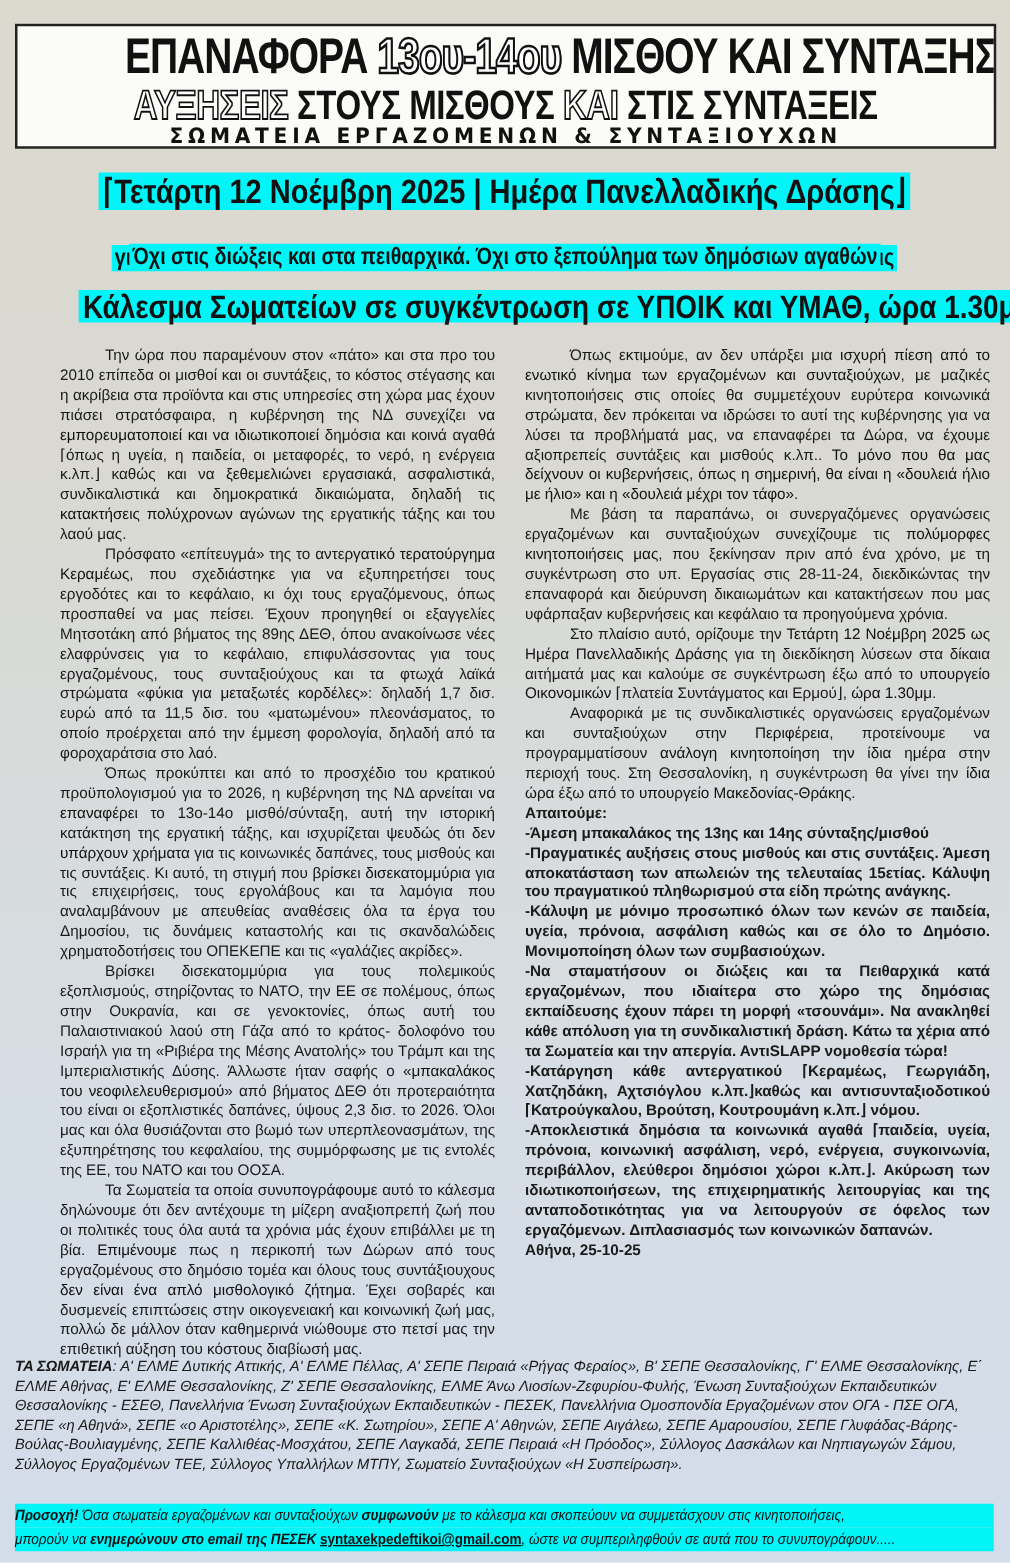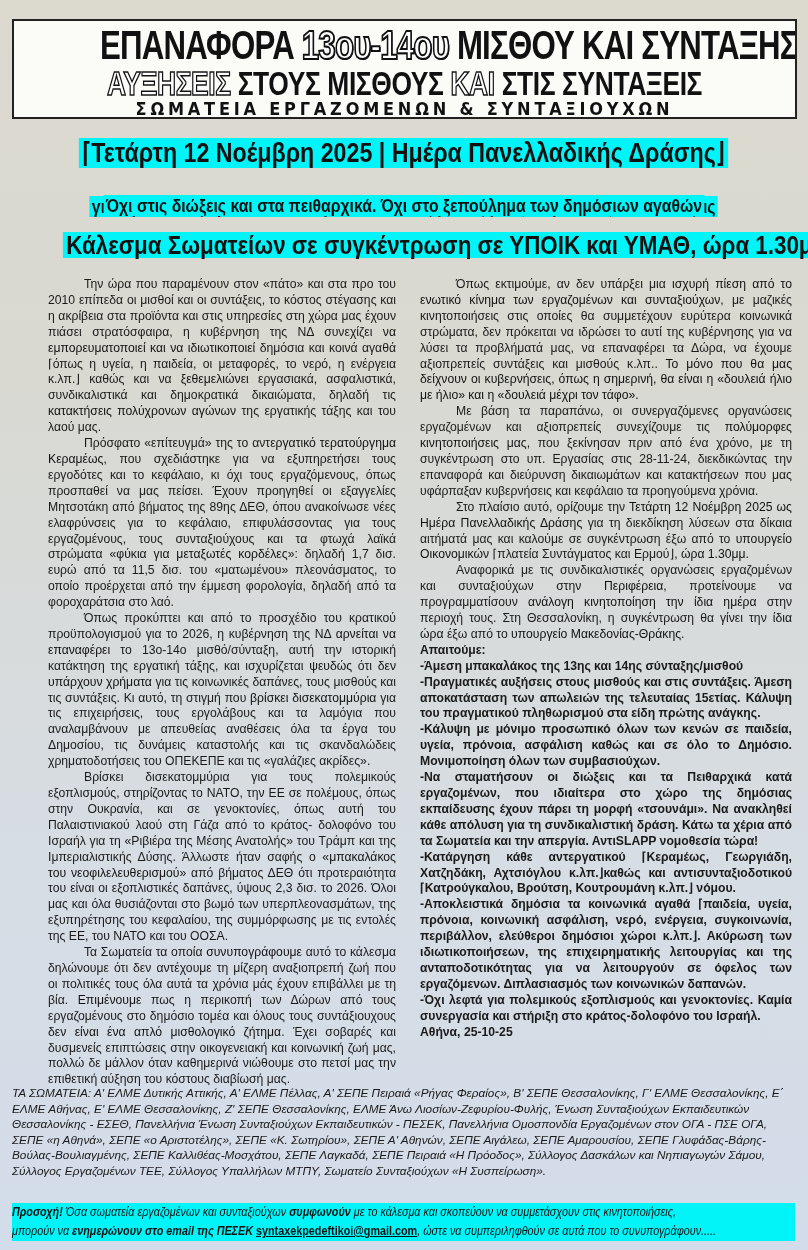--- a/index.html
+++ b/index.html
@@ -51,21 +51,21 @@
   .col p.noind { text-indent: 0; font-weight: bold; }
   .col b { font-weight: normal; color: #111; }
   .colL { left: 48px; width: 348px; }
   .colR { left: 420px; width: 372px; }
   .demands p { text-indent: 0; font-weight: bold; }
   .sign { text-align: left; }
   .unions {
     position: absolute; left: 12px; top: 1086px; width: 784px;
     font-style: italic; font-size: 11.8px; line-height: 15.6px; color: #1a1a1a;
   }
-  .unions b { font-weight: normal; }
+  .unions b { font-weight: bold; }
   .notice {
     position: absolute; left: 12px; top: 1203px; width: 784px;
     font-style: italic; font-size: 12px; line-height: 19px; text-align: justify;
   }
   .notice .line { background: #00f4f8; display: block; white-space: nowrap; transform: scaleX(0.9); transform-origin: left; width: 111%; }
   .notice b { font-weight: bold; }
   .notice a { color: #111; text-decoration: underline; font-style: normal; font-weight: bold; }
 </style>
 </head>
 <body>
@@ -106,37 +106,36 @@
   <p>
     <span>Τα Σωματεία τα οποία </span><b>συνυπογράφουμε</b><span> αυτό το κάλεσμα δηλώνουμε ότι δεν αντέχουμε τη μίζερη αναξιοπρεπή ζωή που οι πολιτικές τους όλα αυτά τα χρόνια μάς έχουν επιβάλλει με τη βία. </span><b>Επιμένουμε</b><span> πως η περικοπή των Δώρων από τους εργαζομένους στο δημόσιο τομέα και όλους τους συντάξιουχους </span><b>δεν είναι ένα απλό μισθολογικό ζήτημα</b><span>. Έχει σοβαρές και δυσμενείς επιπτώσεις στην οικογενειακή και κοινωνική ζωή μας, πολλώ δε μάλλον όταν καθημερινά νιώθουμε στο πετσί μας την επιθετική αύξηση του κόστους διαβίωσή μας.</span>
   </p>
 </div>
 
 <div class="col colR">
   <p>
     <span>Όπως εκτιμούμε, αν δεν υπάρξει μια </span><b>ισχυρή πίεση από το ενωτικό κίνημα των εργαζομένων και συνταξιούχων</b><span>, με μαζικές κινητοποιήσεις στις οποίες θα συμμετέχουν ευρύτερα κοινωνικά στρώματα, δεν πρόκειται να ιδρώσει το αυτί της κυβέρνησης για να λύσει τα προβλήματά μας, να επαναφέρει τα Δώρα, να έχουμε αξιοπρεπείς συντάξεις και μισθούς κ.λπ.. </span><b>Το μόνο που θα μας δείχνουν οι κυβερνήσεις, όπως η σημερινή, θα είναι η «δουλειά ήλιο με ήλιο» και η «δουλειά μέχρι τον τάφο».</b>
   </p>
   <p>
-    <span>Με βάση τα παραπάνω, οι συνεργαζόμενες οργανώσεις εργαζομένων και αξιοπρεπείς συνεχίζουμε τις </span><b>πολύμορφες κινητοποιήσεις μας</b><span>, που ξεκίνησαν πριν από ένα χρόνο, με τη συγκέντρωση στο υπ. Εργασίας στις 28-11-24, διεκδικώντας την επαναφορά και διεύρυνση δικαιωμάτων και κατακτήσεων που μας υφάρπαξαν κυβερνήσεις και κεφάλαιο τα προηγούμενα χρόνια.</span>
+    <span>Με βάση τα παραπάνω, οι συνεργαζόμενες οργανώσεις εργαζομένων και συνταξιούχων συνεχίζουμε τις </span><b>πολύμορφες κινητοποιήσεις μας</b><span>, που ξεκίνησαν πριν από ένα χρόνο, με τη συγκέντρωση στο υπ. Εργασίας στις 28-11-24, διεκδικώντας την επαναφορά και διεύρυνση δικαιωμάτων και κατακτήσεων που μας υφάρπαξαν κυβερνήσεις και κεφάλαιο τα προηγούμενα χρόνια.</span>
   </p>
   <p>
     <span>Στο πλαίσιο αυτό, ορίζουμε την </span><b>Τετάρτη 12 Νοέμβρη 2025 ως Ημέρα Πανελλαδικής Δράσης</b><span> για τη διεκδίκηση λύσεων στα δίκαια αιτήματά μας και καλούμε σε συγκέντρωση έξω από το </span><b>υπουργείο Οικονομικών</b><span> ⌈πλατεία Συντάγματος και Ερμού⌋, </span><b>ώρα 1.30μμ</b><span>.</span>
   </p>
   <p>
     <span>Αναφορικά με τις συνδικαλιστικές οργανώσεις εργαζομένων και συνταξιούχων στην </span><b>Περιφέρεια</b><span>, προτείνουμε να προγραμματίσουν </span><b>ανάλογη κινητοποίηση την ίδια ημέρα</b><span> στην περιοχή τους. Στη Θεσσαλονίκη, η συγκέντρωση θα γίνει την </span><b>ίδια ώρα</b><span> έξω από το </span><b>υπουργείο Μακεδονίας-Θράκης</b><span>.</span>
   </p>
   <p class="noind">Απαιτούμε:</p>
   <div class="demands">
     <p>-Άμεση μπακαλάκος της 13ης και 14ης σύνταξης/μισθού</p>
     <p>-Πραγματικές αυξήσεις στους μισθούς και στις συντάξεις. Άμεση αποκατάσταση των απωλειών της τελευταίας 15ετίας. Κάλυψη του πραγματικού πληθωρισμού στα είδη πρώτης ανάγκης.</p>
     <p>-Κάλυψη με μόνιμο προσωπικό όλων των κενών σε παιδεία, υγεία, πρόνοια, ασφάλιση καθώς και σε όλο το Δημόσιο. Μονιμοποίηση όλων των συμβασιούχων.</p>
     <p>-Να σταματήσουν οι διώξεις και τα Πειθαρχικά κατά εργαζομένων, που ιδιαίτερα στο χώρο της δημόσιας εκπαίδευσης έχουν πάρει τη μορφή «τσουνάμι». Να ανακληθεί κάθε απόλυση για τη συνδικαλιστική δράση. Κάτω τα χέρια από τα Σωματεία και την απεργία. ΑντιSLAPP νομοθεσία τώρα!</p>
     <p>-Κατάργηση κάθε αντεργατικού ⌈Κεραμέως, Γεωργιάδη, Χατζηδάκη, Αχτσιόγλου κ.λπ.⌋καθώς και αντισυνταξιοδοτικού ⌈Κατρούγκαλου, Βρούτση, Κουτρουμάνη κ.λπ.⌋ νόμου.</p>
     <p>-Αποκλειστικά δημόσια τα κοινωνικά αγαθά ⌈παιδεία, υγεία, πρόνοια, κοινωνική ασφάλιση, νερό, ενέργεια, συγκοινωνία, περιβάλλον, ελεύθεροι δημόσιοι χώροι κ.λπ.⌋. Ακύρωση των ιδιωτικοποιήσεων, της επιχειρηματικής λειτουργίας και της ανταποδοτικότητας για να λειτουργούν σε όφελος των εργαζόμενων. Διπλασιασμός των κοινωνικών δαπανών.</p>
-    <p>-Όχι λεφτά για πολεμικούς εξοπλισμούς και γενοκτονίες. Καμία συνεργασία και στήριξη στο κράτος-δολοφόνο του Ισραήλ.</p>
   </div>
   <p class="noind sign">Αθήνα, 25-10-25</p>
 </div>
 
 <div class="unions">
   <b>ΤΑ ΣΩΜΑΤΕΙΑ</b><span>: Α' ΕΛΜΕ Δυτικής Αττικής, Α' ΕΛΜΕ Πέλλας, Α' ΣΕΠΕ Πειραιά «Ρήγας Φεραίος», Β' ΣΕΠΕ Θεσσαλονίκης, Γ' ΕΛΜΕ Θεσσαλονίκης, Ε΄ ΕΛΜΕ Αθήνας, Ε' ΕΛΜΕ Θεσσαλονίκης, Ζ' ΣΕΠΕ Θεσσαλονίκης, ΕΛΜΕ Άνω Λιοσίων-Ζεφυρίου-Φυλής, Ένωση Συνταξιούχων Εκπαιδευτικών Θεσσαλονίκης - ΕΣΕΘ, Πανελλήνια Ένωση Συνταξιούχων Εκπαιδευτικών - ΠΕΣΕΚ, Πανελλήνια Ομοσπονδία Εργαζομένων στον ΟΓΑ - ΠΣΕ ΟΓΑ, ΣΕΠΕ «η Αθηνά», ΣΕΠΕ «ο Αριστοτέλης», ΣΕΠΕ «Κ. Σωτηρίου», ΣΕΠΕ Α' Αθηνών, ΣΕΠΕ Αιγάλεω, ΣΕΠΕ Αμαρουσίου, ΣΕΠΕ Γλυφάδας-Βάρης-Βούλας-Βουλιαγμένης, ΣΕΠΕ Καλλιθέας-Μοσχάτου, ΣΕΠΕ Λαγκαδά, ΣΕΠΕ Πειραιά «Η Πρόοδος», Σύλλογος Δασκάλων και Νηπιαγωγών Σάμου, Σύλλογος Εργαζομένων ΤΕΕ, Σύλλογος Υπαλλήλων ΜΤΠΥ, Σωματείο Συνταξιούχων «Η Συσπείρωση».</span>
 </div>
 
 <div class="notice">
   <span class="line"><b>Προσοχή!</b><span> Όσα σωματεία εργαζομένων και συνταξιούχων </span><b>συμφωνούν</b><span> με το κάλεσμα και σκοπεύουν να συμμετάσχουν στις κινητοποιήσεις,</span></span>

